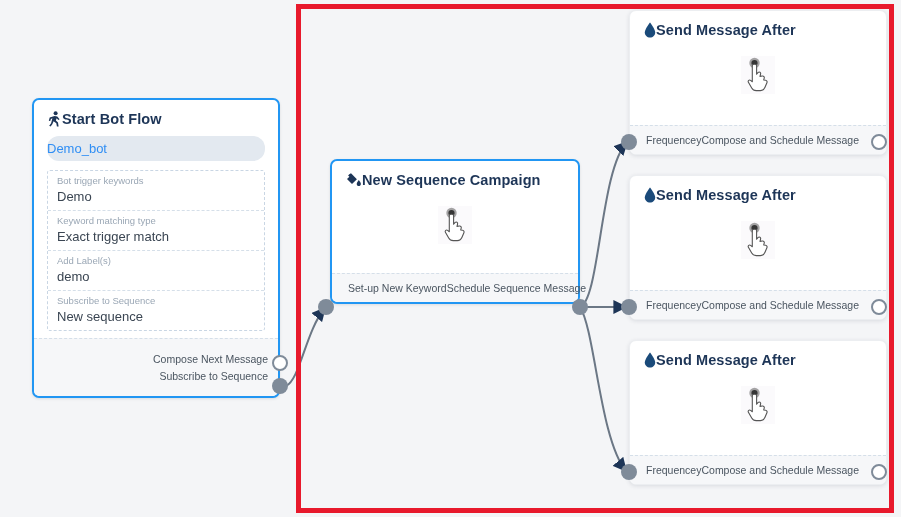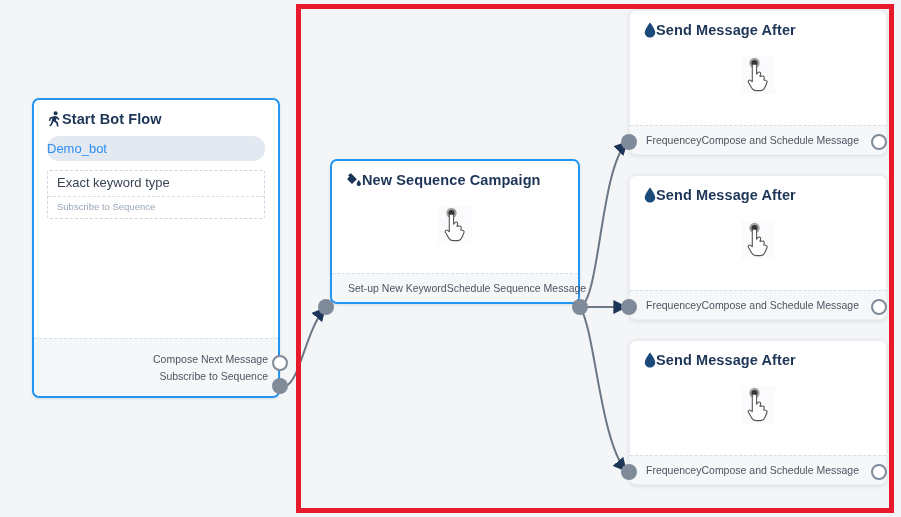--- a/index.html
+++ b/index.html
@@ -199,24 +199,34 @@
           <path d="M6.6 4.9 L9.3 5.6 L11.6 8.2 L10.4 9.1 L8.6 7.3 L7.9 9.6 L10 11.6 L10.6 15.4 L8.9 15.4 L8.3 12.3 L5.6 10.2 L4.3 13.2 L2.6 15.6 L1.2 14.7 L3.1 12.2 L4.4 7.2 L2.9 7.9 L2.2 10.1 L0.8 9.7 L1.7 6.5 Z" fill="#1d3557"></path>
         </svg>
       </span>
       <span class="title-text">Start Bot Flow</span>
     </div>
 
     <div class="bot-pill">Demo_bot</div>
 
     <div class="field-group">
       <div class="field">
-        <div class="field-value">Exact keyword type</div>
+        <div class="field-label">Bot trigger keywords</div>
+        <div class="field-value">Demo</div>
+      </div>
+      <div class="field">
+        <div class="field-label">Keyword matching type</div>
+        <div class="field-value">Exact trigger match</div>
+      </div>
+      <div class="field">
+        <div class="field-label">Add Label(s)</div>
+        <div class="field-value">demo</div>
       </div>
       <div class="field">
         <div class="field-label">Subscribe to Sequence</div>
+        <div class="field-value">New sequence</div>
       </div>
     </div>
 
     <div class="node-footer" style="height:57px;">
       <div class="footer-rows">
         <div class="footer-row">Compose Next Message</div>
         <div class="footer-row">Subscribe to Sequence</div>
       </div>
     </div>
   </div>

